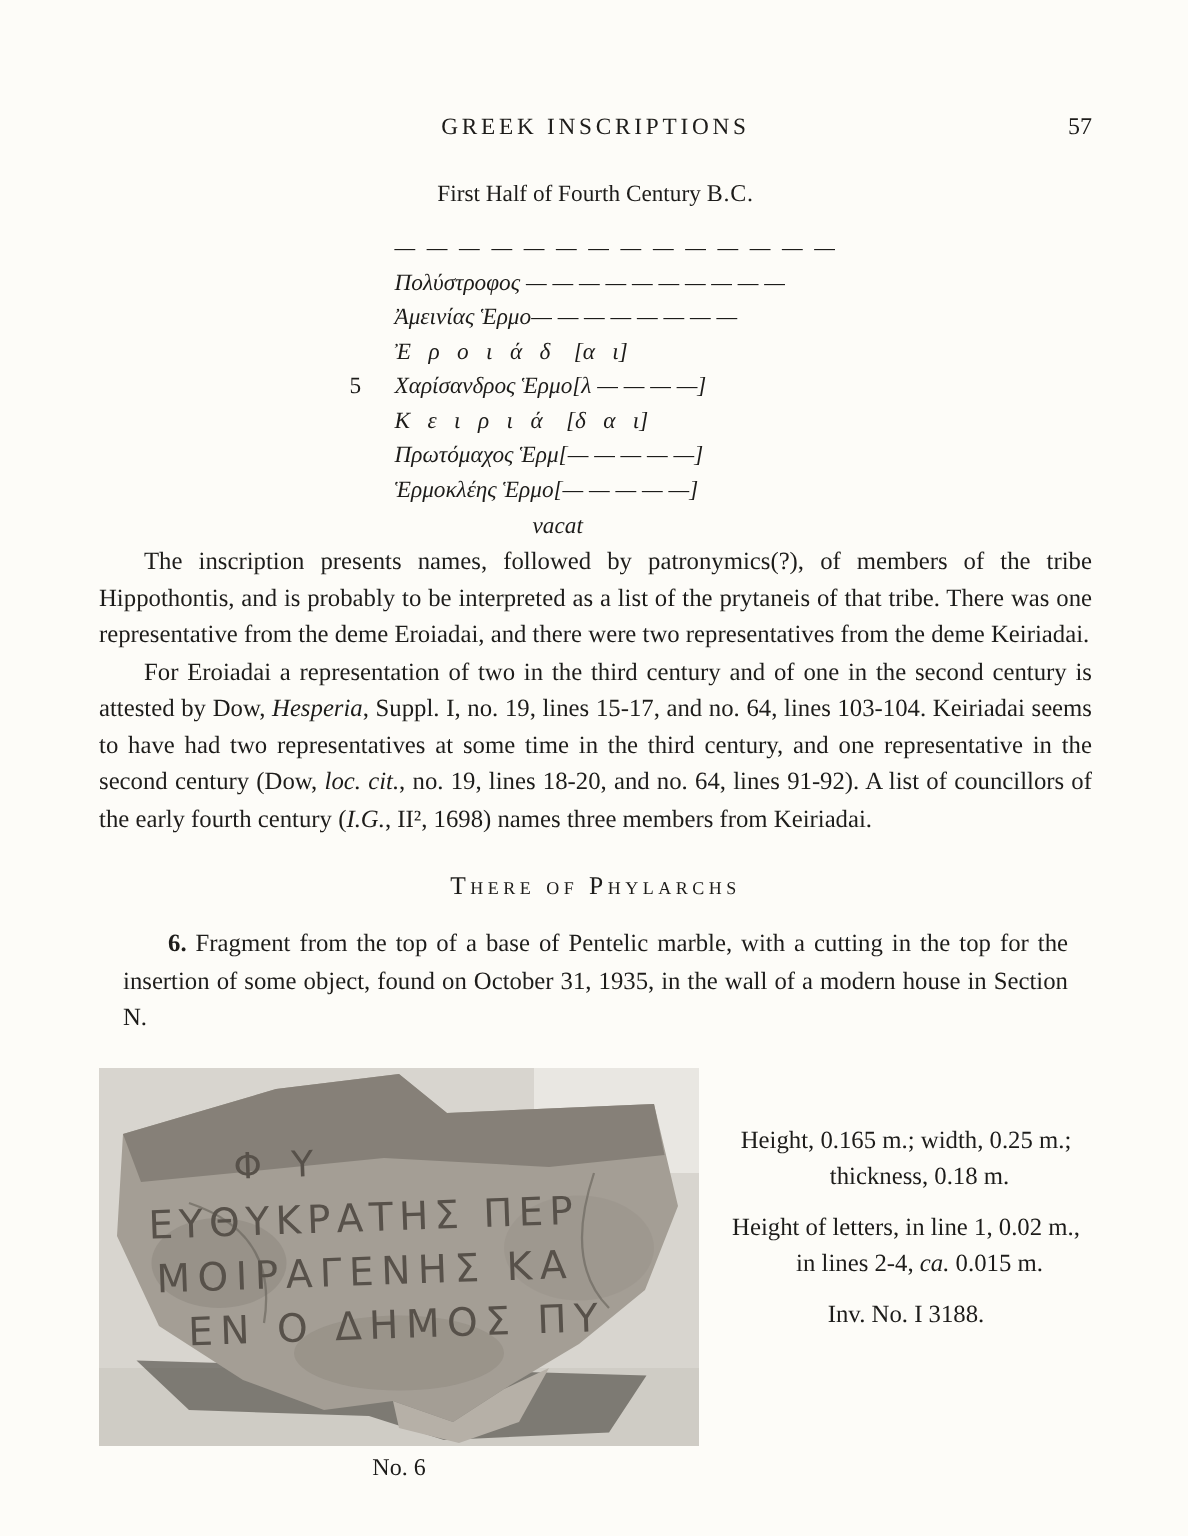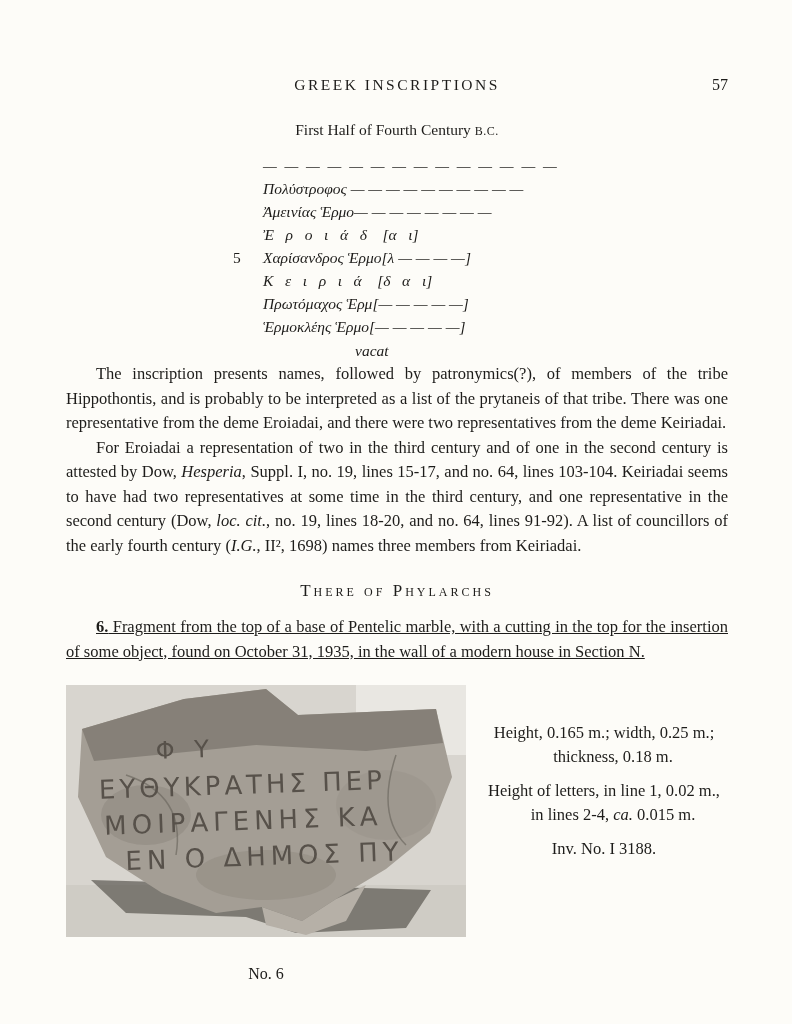--- a/index.html
+++ b/index.html
@@ -23,21 +23,21 @@
     display: block; text-align: center;
     font-size: 15.5px; letter-spacing: 2.5px;
   }
   .page-number {
     position: absolute; right: 0; top: 0;
     font-size: 16px; letter-spacing: 0;
   }
 
   
   .subtitle { text-align: center; margin-top: 23px; font-size: 15.5px; }
-  .subtitle .era { font-size: 12px; letter-spacing: 0.5px; }
+  .subtitle .era { font-size: 16px; letter-spacing: 0.5px; }
 
   
   .inscription { margin-top: 15px; margin-left: 167px; font-size: 15.5px; }
   .insc-line { display: flex; line-height: 23px; }
   .insc-num { width: 30px; flex: 0 0 30px; font-style: normal; }
   .insc-text { font-style: italic; white-space: pre; }
   .vacat { margin-left: 122px; font-style: italic; line-height: 23px; margin-top: 1px; }
 
   
   .body-para {
@@ -51,28 +51,28 @@
   
   .section-heading {
     text-align: center;
     margin-top: 23px; margin-bottom: 14px;
     font-variant: small-caps;
     letter-spacing: 3px;
     font-size: 17px;
   }
 
   
-  .entry { font-size: 16.5px; line-height: 24.5px; text-align: justify; text-indent: 30px; margin: 0; text-decoration: underline; }
+  .entry { font-size: 16.5px; line-height: 24.5px; text-align: justify; text-indent: 30px; margin: 16px; }
   .entry-number { font-weight: bold; }
 
   
   .figure-row { display: flex; margin-top: 21px; }
   .photo-col { width: 400px; flex: 0 0 400px; }
   .photo-frame { width: 400px; height: 252px; background: #dcd9d3; }
-  .caption { text-align: center; margin-top: 28px; font-size: 16px; }
+  .caption { text-align: center; margin-top: 6px; font-size: 16px; }
 
   .info-col {
     margin-left: 14px; padding-top: 36px;
     width: 248px; font-size: 16.5px; line-height: 24px; text-align: center;
   }
   .info-item { padding-left: 18px; text-indent: -18px; margin: 0 0 10px 0; }
   .info-item.no-indent { padding-left: 0; text-indent: 0; }
 </style>
 </head>
 <body>

